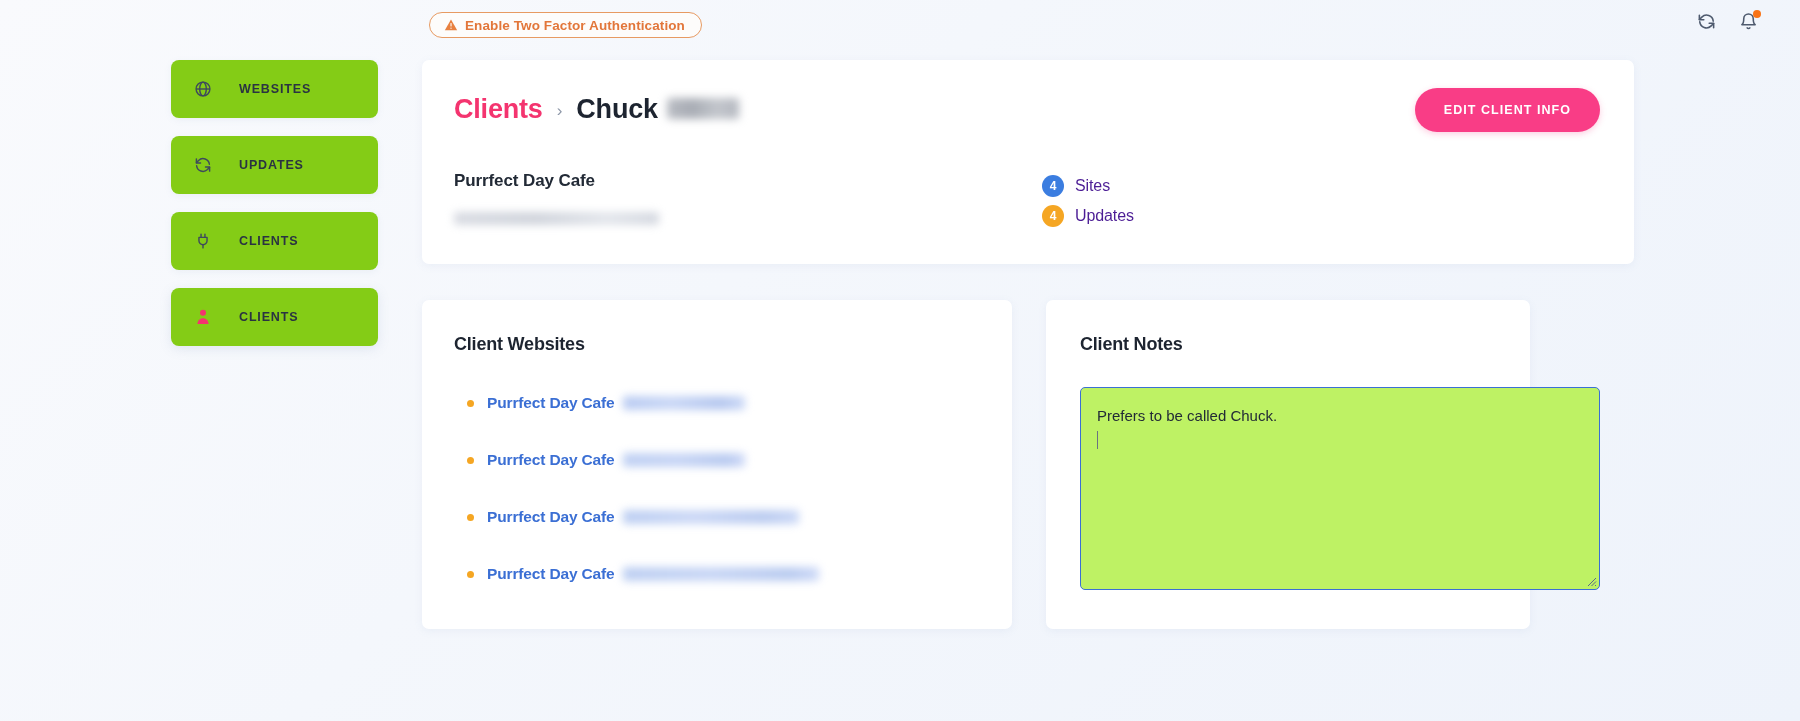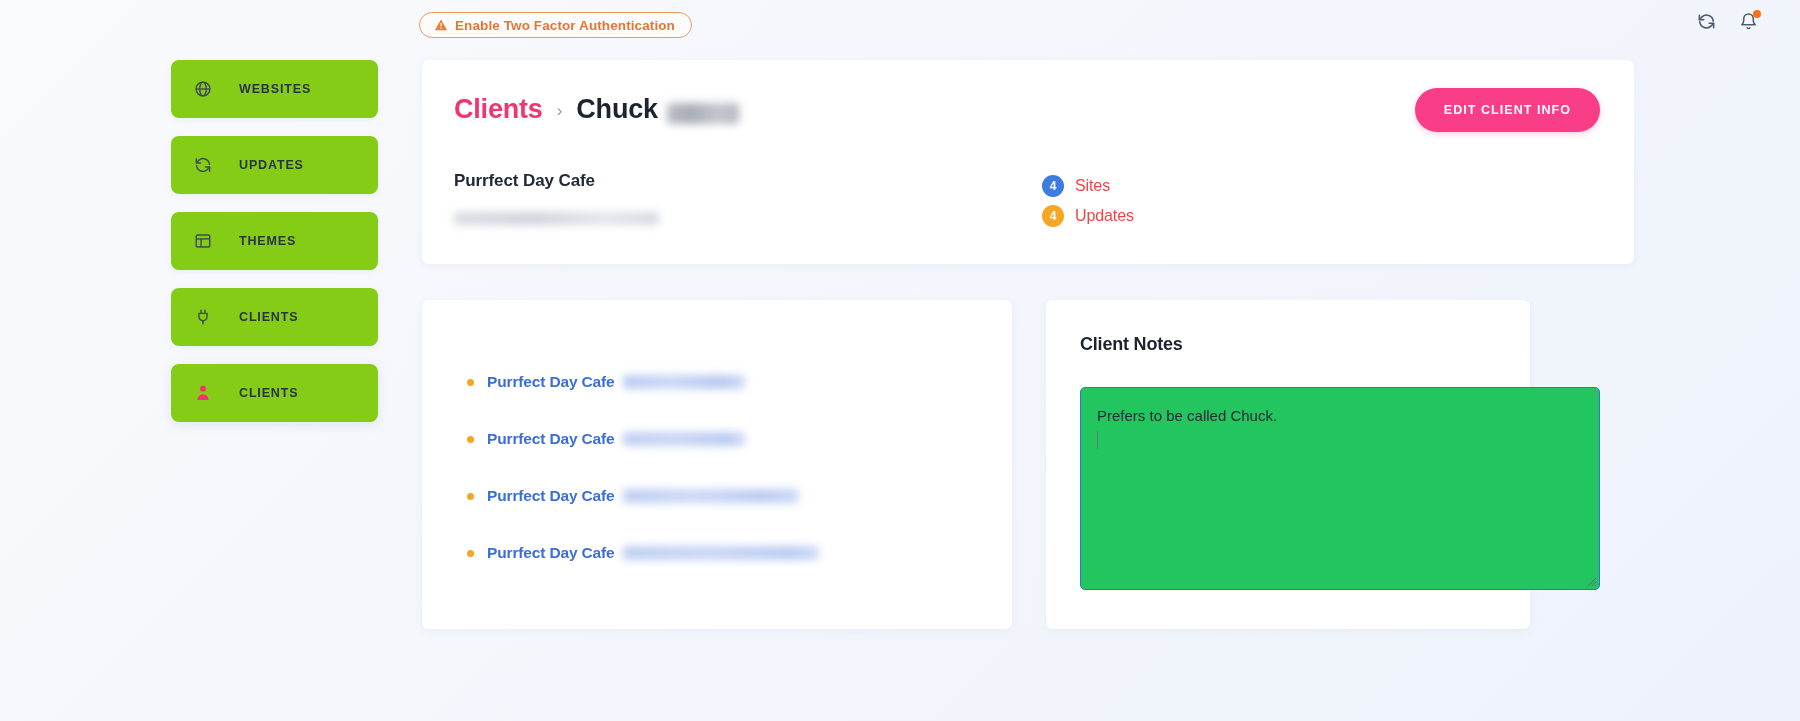--- a/index.html
+++ b/index.html
@@ -20,21 +20,21 @@
   
   .topbar {
     position: absolute;
     top: 0; left: 0;
     width: 1800px;
     height: 48px;
   }
 
   .twofa-pill {
     position: absolute;
-    left: 419px;
+    left: 429px;
     top: 12px;
     height: 26px;
     padding: 0 16px 0 14px;
     display: flex;
     align-items: center;
     gap: 7px;
     border: 1px solid #e79a62;
     border-radius: 14px;
     background: #fdfcfb;
     color: #e2763a;
@@ -132,21 +132,21 @@
     letter-spacing: -.2px;
     cursor: pointer;
   }
   .crumb-sep { font-size: 17px; color: #8d97a8; font-weight: 500; position: relative; top: -2px; }
   .crumb-current {
     font-size: 27px;
     font-weight: 700;
     color: #1d2430;
     letter-spacing: -.2px;
     display: flex;
-    align-items: flex-end;
+    align-items: center;
     gap: 9px;
   }
   .redact {
     display: inline-block;
     border-radius: 3px;
     background: linear-gradient(90deg,#b9bcc3,#a8acb4 35%,#c3c6cc 70%,#b3b7bf);
     filter: blur(4.2px);
   }
   .redact.name { width: 72px; height: 21px; position: relative; top: -1px; }
   .redact.email { width: 205px; height: 13px; background: linear-gradient(90deg,#d8dbe2,#cfd3db 40%,#e2e5eb 75%,#d4d8e0); filter: blur(4px); }
@@ -183,21 +183,21 @@
   .badge {
     width: 22px; height: 22px;
     border-radius: 50%;
     display: flex; align-items: center; justify-content: center;
     color: #ffffff;
     font-size: 12px;
     font-weight: 700;
   }
   .badge.sites { background: #3b7de0; }
   .badge.updates { background: #f5a623; }
-  .stat-label { font-size: 16px; color: #ef4444; letter-spacing: -.1px; }
+  .stat-label { font-size: 16px; color: #4c1d95; letter-spacing: -.1px; }
 
   
   .lower { display: flex; gap: 34px; margin-top: 36px; }
 
   .websites-card { width: 590px; height: 329px; padding: 34px 32px 0 32px; }
   .notes-card { width: 484px; height: 329px; padding: 34px 34px 0 34px; }
 
   .card-title { font-size: 18px; font-weight: 700; color: #1d2430; letter-spacing: -.2px; }
 
   .site-list { margin-top: 37px; }
@@ -223,21 +223,21 @@
     cursor: pointer;
   }
   .site-url { margin-left: 8px; display: flex; align-items: center; }
 
   .notes-box {
     margin-top: 32px;
     width: 520px;
     height: 203px;
     border: 1.6px solid #3b6fd4;
     border-radius: 5px;
-    background: #22c55e;
+    background: #bef264;
     padding: 15px 16px 0 16px;
     position: relative;
     font-family: "Liberation Sans", sans-serif;
     font-size: 15px;
     color: #222a36;
     line-height: 25px;
     resize: none;
     outline: none;
     overflow: hidden;
   }
@@ -302,28 +302,20 @@
   <div class="nav-item">
     <svg class="nav-ico" viewBox="0 0 24 24" fill="none" stroke="currentColor" stroke-width="1.9" stroke-linecap="round" stroke-linejoin="round">
       <path d="M20.5 11a8.5 8.5 0 0 0-14.4-5.1L3.2 9"></path>
       <polyline points="3.2,3.8 3.2,9.3 8.7,9.3"></polyline>
       <path d="M3.5 13a8.5 8.5 0 0 0 14.4 5.1L20.8 15"></path>
       <polyline points="20.8,20.2 20.8,14.7 15.3,14.7"></polyline>
     </svg>
     <span class="nav-label">UPDATES</span>
   </div>
 
-  <div class="nav-item">
-    <svg class="nav-ico" viewBox="0 0 24 24" fill="none" stroke="currentColor" stroke-width="1.9" stroke-linejoin="round">
-      <rect x="3" y="4" width="18" height="16" rx="1.6"></rect>
-      <line x1="3" y1="9.2" x2="21" y2="9.2"></line>
-      <line x1="9.4" y1="9.2" x2="9.4" y2="20"></line>
-    </svg>
-    <span class="nav-label">THEMES</span>
-  </div>
 
   <div class="nav-item">
     <svg class="nav-ico" viewBox="0 0 24 24" fill="none" stroke="currentColor" stroke-width="1.9" stroke-linecap="round" stroke-linejoin="round">
       <path d="M6.6 7.2h10.8v4.3a5.4 5.4 0 0 1-10.8 0z"></path>
       <line x1="9.4" y1="7.2" x2="9.4" y2="2.8"></line>
       <line x1="14.6" y1="7.2" x2="14.6" y2="2.8"></line>
       <line x1="12" y1="16.9" x2="12" y2="21.2"></line>
     </svg>
     <span class="nav-label">CLIENTS</span>
   </div>
@@ -371,20 +363,21 @@
           <span class="badge updates">4</span>
           <span class="stat-label">Updates</span>
         </div>
       </div>
     </div>
   </section>
 
   <div class="lower">
 
     <section class="card websites-card">
+      <div class="card-title">Client Websites</div>
 
       <div class="site-list">
         <div class="site-row">
           <span class="site-dot"></span>
           <span class="site-name">Purrfect Day Cafe</span>
           <span class="site-url">
               <span class="redact url-s"></span>
             </span>
         </div>
         <div class="site-row">

